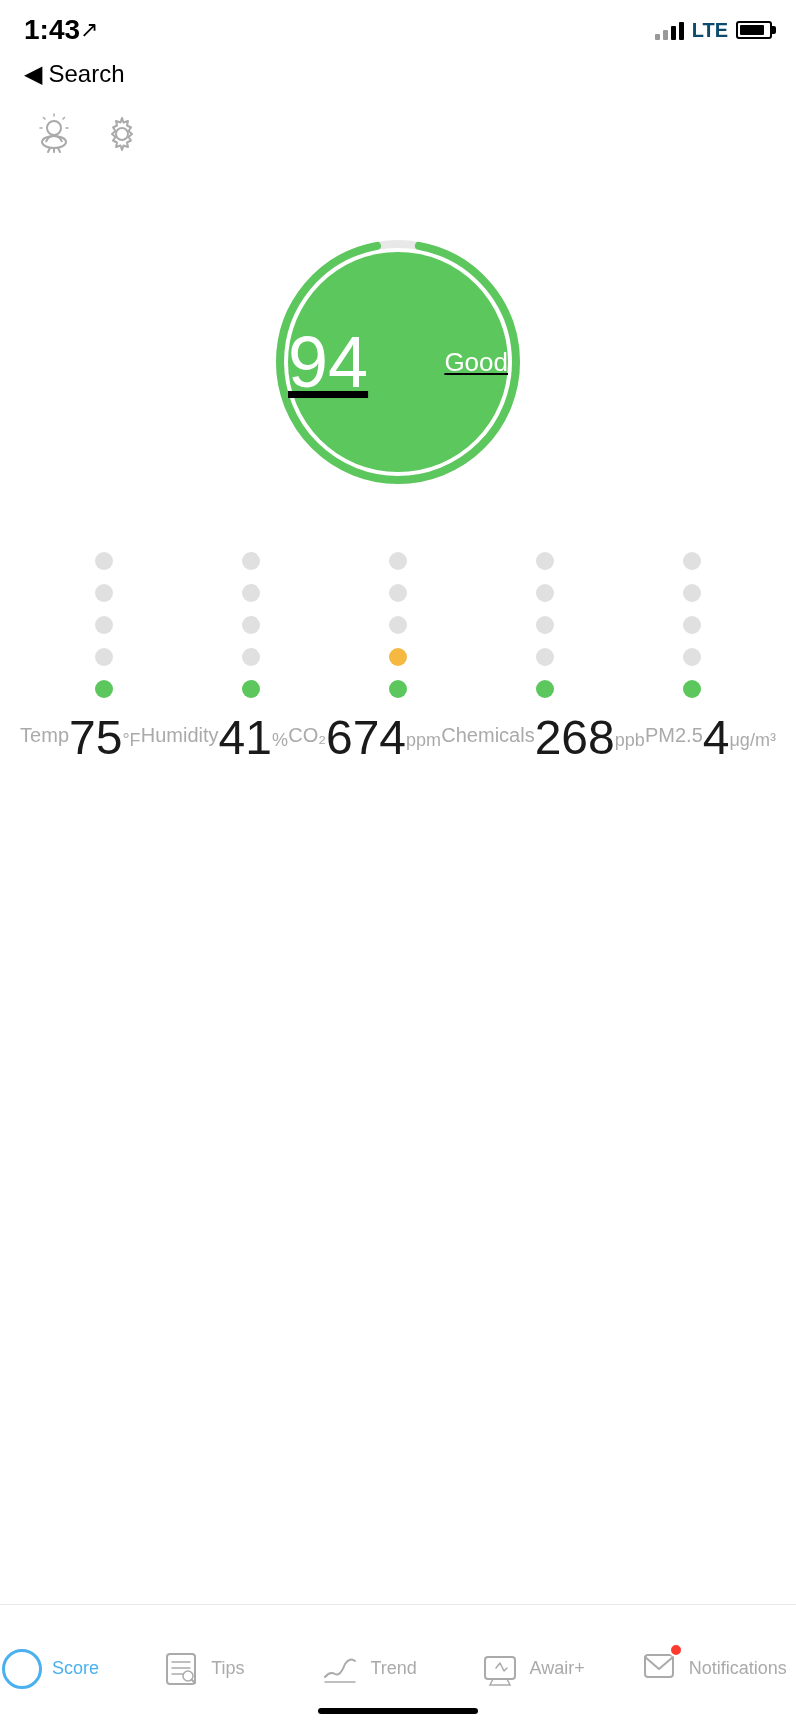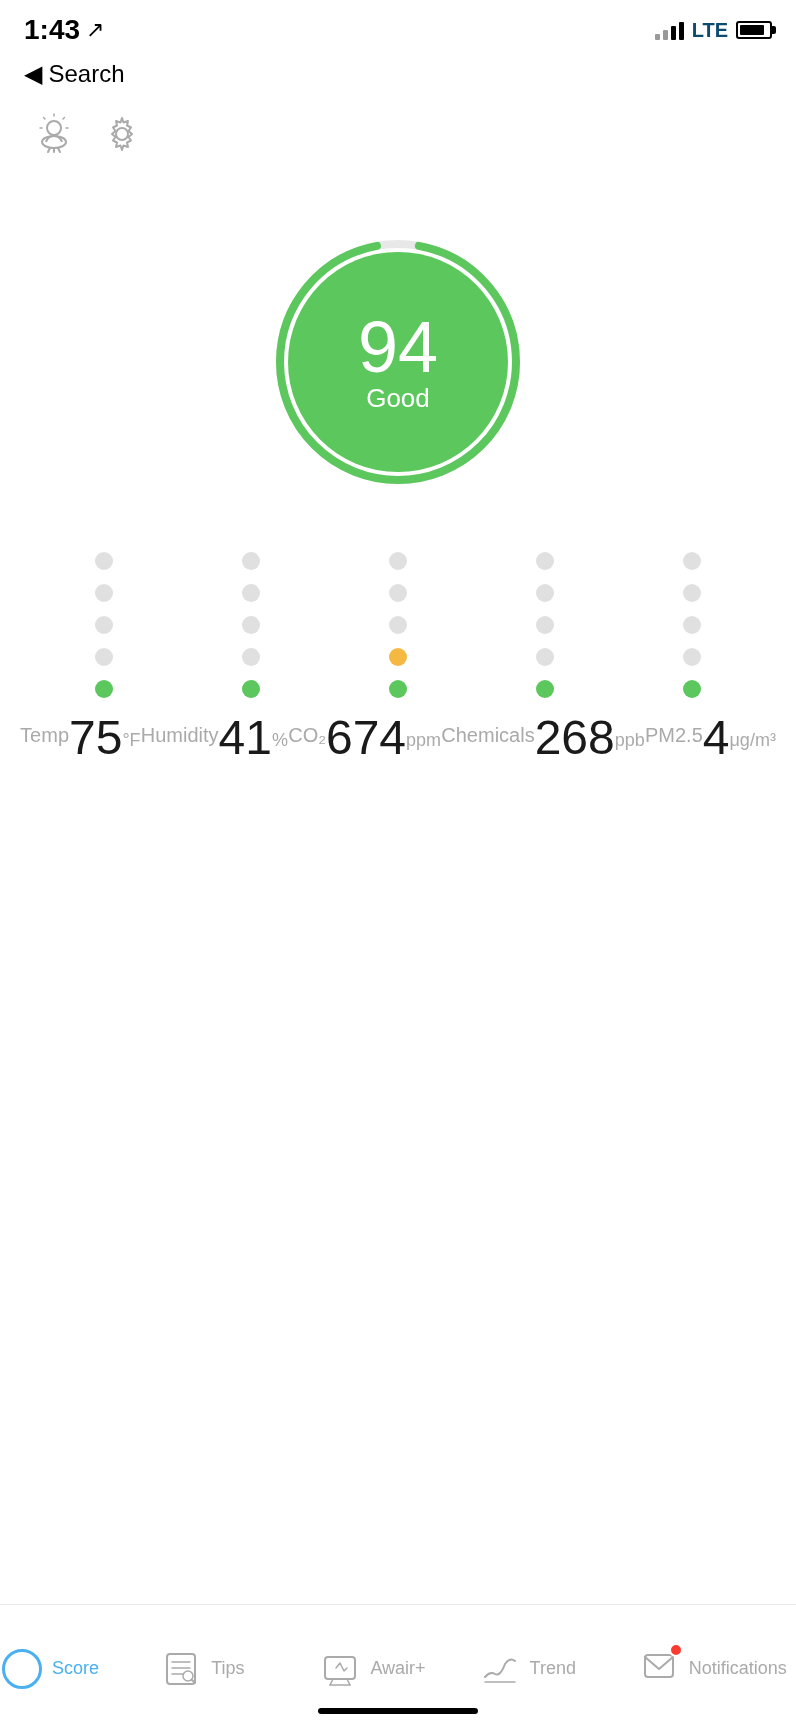--- a/index.html
+++ b/index.html
@@ -17,21 +17,20 @@
     .status-bar {
       display: flex;
       justify-content: space-between;
       align-items: center;
       padding: 12px 24px 8px 24px;
       height: 56px;
     }
     .status-left {
       display: flex;
       align-items: center;
-      gap: 6px;
       text-align: center;
     }
     .status-time {
       font-size: 28px;
       font-weight: 600;
       color: #000;
     }
     .location-icon {
       font-size: 22px;
       color: #000;
@@ -164,23 +163,24 @@
     .score-circle-inner {
       position: absolute;
       top: 50%;
       left: 50%;
       transform: translate(-50%, -50%);
       width: 220px;
       height: 220px;
       background: #5cc75c;
       border-radius: 50%;
       display: flex;
-      flex-direction: column;
-      align-items: center;
-      justify-content: center;
+      flex-direction: row;
+      align-items: center;
+      justify-content: space-between;
+      text-decoration: underline;
     }
     .score-number {
       font-size: 72px;
       font-weight: 300;
       color: #fff;
       line-height: 1;
     }
     .score-label {
       font-size: 26px;
       color: #fff;
@@ -500,38 +500,38 @@
         <circle cx="27" cy="27" r="5" stroke="#aaa" stroke-width="1.5" fill="none"></circle>
         <line x1="30.5" y1="30.5" x2="34" y2="34" stroke="#aaa" stroke-width="2" stroke-linecap="round"></line>
       </svg>
     </div>
     <span class="tab-label">Tips</span>
   </div>
 
   <div class="tab-item">
     <div class="tab-icon">
       <svg width="40" height="40" viewBox="0 0 40 40" fill="none">
+        <path d="M5 28 Q10 22 15 25 Q20 28 25 15 Q30 8 35 12" stroke="#aaa" stroke-width="2" fill="none" stroke-linecap="round" stroke-linejoin="round"></path>
+        <line x1="5" y1="33" x2="35" y2="33" stroke="#aaa" stroke-width="1.5" stroke-linecap="round"></line>
+      </svg>
+    </div>
+    <span class="tab-label">Trend</span>
+  </div>
+
+  <div class="tab-item">
+    <div class="tab-icon">
+      <svg width="40" height="40" viewBox="0 0 40 40" fill="none">
         <rect x="5" y="8" width="30" height="22" rx="3" stroke="#aaa" stroke-width="2" fill="none"></rect>
         <path d="M13 30 L10 36" stroke="#aaa" stroke-width="1.5" stroke-linecap="round"></path>
         <path d="M27 30 L30 36" stroke="#aaa" stroke-width="1.5" stroke-linecap="round"></path>
         <line x1="10" y1="36" x2="30" y2="36" stroke="#aaa" stroke-width="1.5" stroke-linecap="round"></line>
         <path d="M16 19 L20 14 L24 22 L27 19" stroke="#aaa" stroke-width="1.5" fill="none" stroke-linecap="round" stroke-linejoin="round"></path>
       </svg>
     </div>
     <span class="tab-label">Awair+</span>
-  </div>
-
-  <div class="tab-item">
-    <div class="tab-icon">
-      <svg width="40" height="40" viewBox="0 0 40 40" fill="none">
-        <path d="M5 28 Q10 22 15 25 Q20 28 25 15 Q30 8 35 12" stroke="#aaa" stroke-width="2" fill="none" stroke-linecap="round" stroke-linejoin="round"></path>
-        <line x1="5" y1="33" x2="35" y2="33" stroke="#aaa" stroke-width="1.5" stroke-linecap="round"></line>
-      </svg>
-    </div>
-    <span class="tab-label">Trend</span>
   </div>
 
   <div class="tab-item">
     <div class="tab-icon">
       <div class="notif-icon-wrap">
         <svg width="40" height="40" viewBox="0 0 40 40" fill="none">
           <rect x="6" y="8" width="28" height="22" rx="3" stroke="#aaa" stroke-width="2" fill="none"></rect>
           <polyline points="6,10 20,22 34,10" stroke="#aaa" stroke-width="2" fill="none" stroke-linecap="round" stroke-linejoin="round"></polyline>
         </svg>
         <div class="notif-badge"></div>

